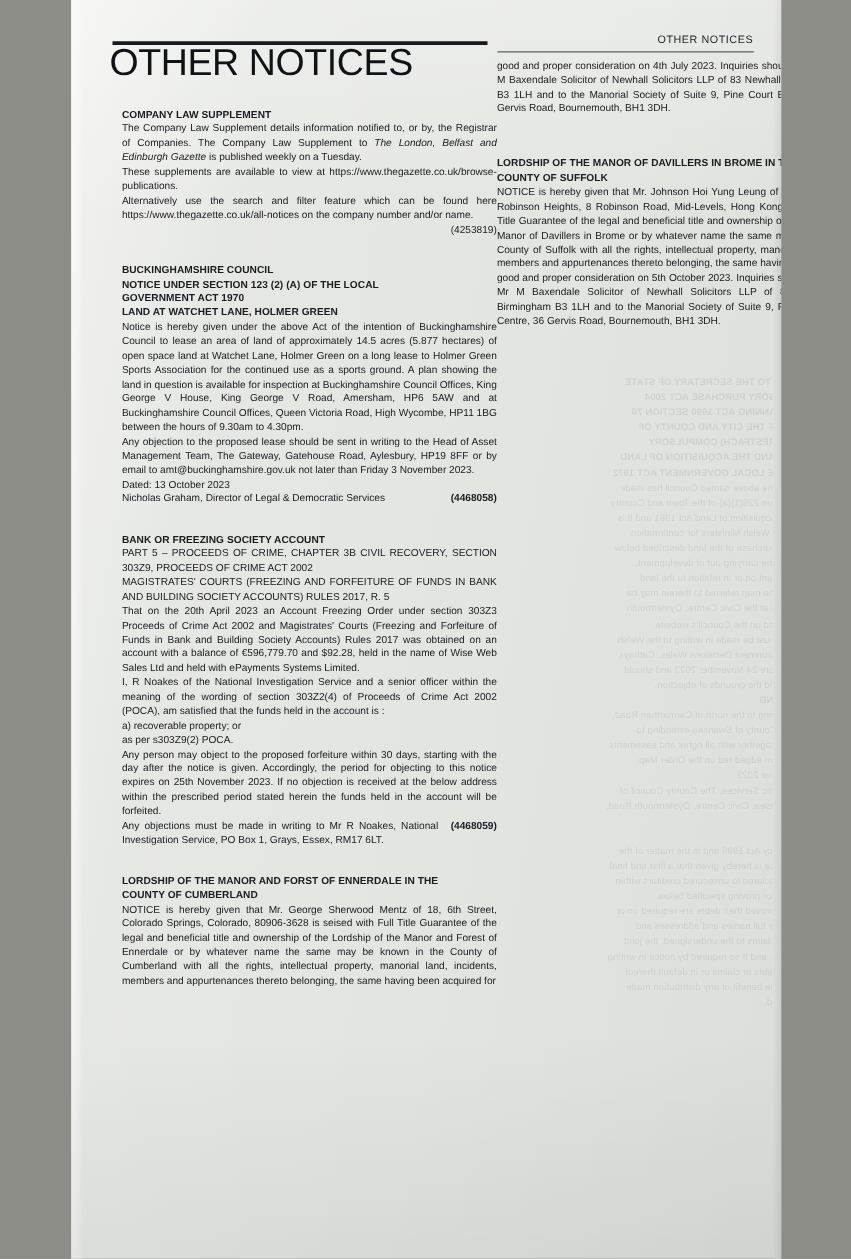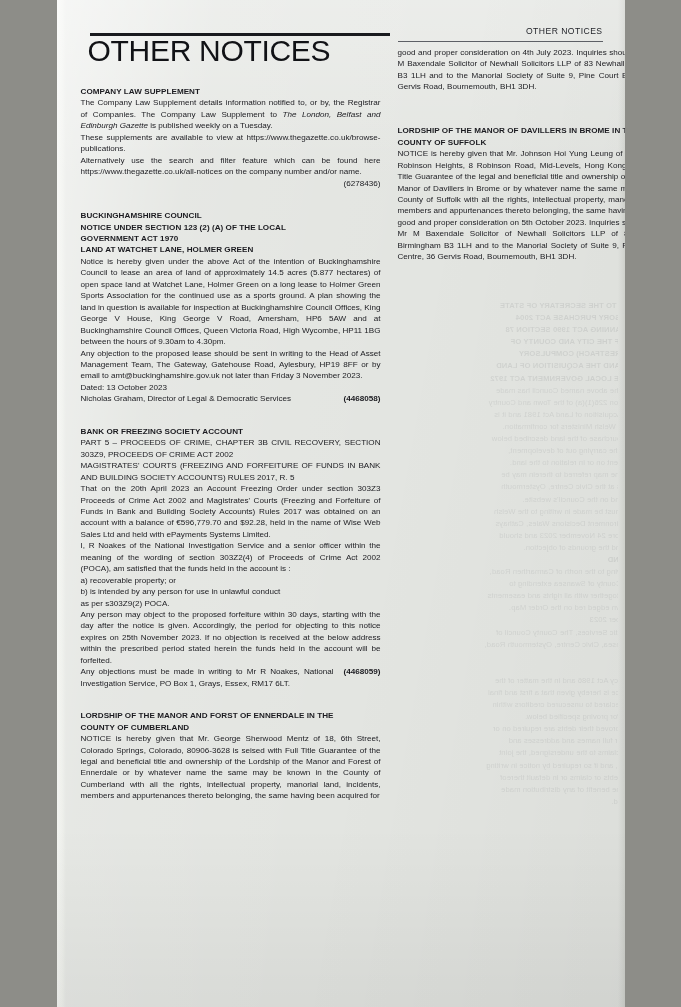--- a/index.html
+++ b/index.html
@@ -110,21 +110,21 @@
   
   .col {
     position: absolute;
     top: 86px;
     width: 300px;
     font-size: 8.1px;
     line-height: 11.45px;
     text-align: justify;
     color: #1b1b20;
   }
-  .col-left  { left: 24px; }
+  .col-left  { left: 41px; }
   .col-right { left: 341px; top: 47px; }
 
   .notice { margin-bottom: 0; }
   .gap-lg { height: 21px; }
 
   h2.nhead {
     font-size: 8.1px;
     line-height: 11.45px;
     font-weight: bold;
     margin: 0;
@@ -211,21 +211,21 @@
     <div class="masthead-rule"></div>
     <div class="masthead">OTHER NOTICES</div>
 
     <div class="col col-left">
 
       <div class="notice">
         <h2 class="nhead">COMPANY LAW SUPPLEMENT</h2>
         <p class="ntext"><span>The Company Law Supplement details information notified to, or by, the Registrar of Companies. The Company Law Supplement to </span><span class="it">The London, Belfast and Edinburgh Gazette</span><span> is published weekly on a Tuesday.</span></p>
         <p class="ntext">These supplements are available to view at https://www.thegazette.co.uk/browse-publications.</p>
         <p class="ntext">Alternatively use the search and filter feature which can be found here https://www.thegazette.co.uk/all-notices on the company number and/or name.</p>
-        <p class="ref">(6278436)</p>
+        <p class="ref">(4253819)</p>
       </div>
 
       <div class="gap-lg"></div>
 
       <div class="notice">
         <h2 class="nhead">BUCKINGHAMSHIRE COUNCIL</h2>
         <h2 class="nhead">NOTICE UNDER SECTION 123 (2) (A) OF THE LOCAL</h2>
         <h2 class="nhead">GOVERNMENT ACT 1970</h2>
         <h2 class="nhead">LAND AT WATCHET LANE, HOLMER GREEN</h2>
         <p class="ntext">Notice is hereby given under the above Act of the intention of Buckinghamshire Council to lease an area of land of approximately 14.5 acres (5.877 hectares) of open space land at Watchet Lane, Holmer Green on a long lease to Holmer Green Sports Association for the continued use as a sports ground. A plan showing the land in question is available for inspection at Buckinghamshire Council Offices, King George V House, King George V Road, Amersham, HP6 5AW and at Buckinghamshire Council Offices, Queen Victoria Road, High Wycombe, HP11 1BG between the hours of 9.30am to 4.30pm.</p>
@@ -236,21 +236,20 @@
 
       <div class="gap-lg"></div>
 
       <div class="notice">
         <h2 class="nhead">BANK OR FREEZING SOCIETY ACCOUNT</h2>
         <p class="ntext">PART 5 – PROCEEDS OF CRIME, CHAPTER 3B CIVIL RECOVERY, SECTION 303Z9, PROCEEDS OF CRIME ACT 2002</p>
         <p class="ntext">MAGISTRATES' COURTS (FREEZING AND FORFEITURE OF FUNDS IN BANK AND BUILDING SOCIETY ACCOUNTS) RULES 2017, R. 5</p>
         <p class="ntext">That on the 20th April 2023 an Account Freezing Order under section 303Z3 Proceeds of Crime Act 2002 and Magistrates' Courts (Freezing and Forfeiture of Funds in Bank and Building Society Accounts) Rules 2017 was obtained on an account with a balance of €596,779.70 and $92.28, held in the name of Wise Web Sales Ltd and held with ePayments Systems Limited.</p>
         <p class="ntext">I, R Noakes of the National Investigation Service and a senior officer within the meaning of the wording of section 303Z2(4) of Proceeds of Crime Act 2002 (POCA), am satisfied that the funds held in the account is :</p>
         <p class="ntext flush">a) recoverable property; or</p>
-        <p class="ntext flush">b) is intended by any person for use in unlawful conduct</p>
         <p class="ntext flush">as per s303Z9(2) POCA.</p>
         <p class="ntext">Any person may object to the proposed forfeiture within 30 days, starting with the day after the notice is given. Accordingly, the period for objecting to this notice expires on 25th November 2023. If no objection is received at the below address within the prescribed period stated herein the funds held in the account will be forfeited.</p>
         <p class="ntext clearfix"><span class="ref-inline">(4468059)</span><span>Any objections must be made in writing to Mr R Noakes, National Investigation Service, PO Box 1, Grays, Essex, RM17 6LT.</span></p>
       </div>
 
       <div class="gap-lg"></div>
 
       <div class="notice">
         <h2 class="nhead">LORDSHIP OF THE MANOR AND FORST OF ENNERDALE IN THE</h2>
         <h2 class="nhead">COUNTY OF CUMBERLAND</h2>

